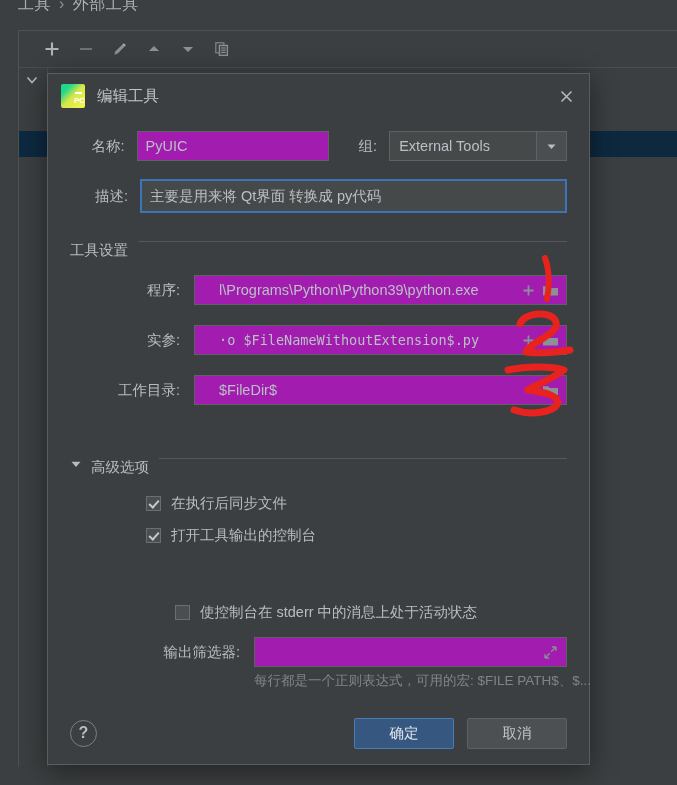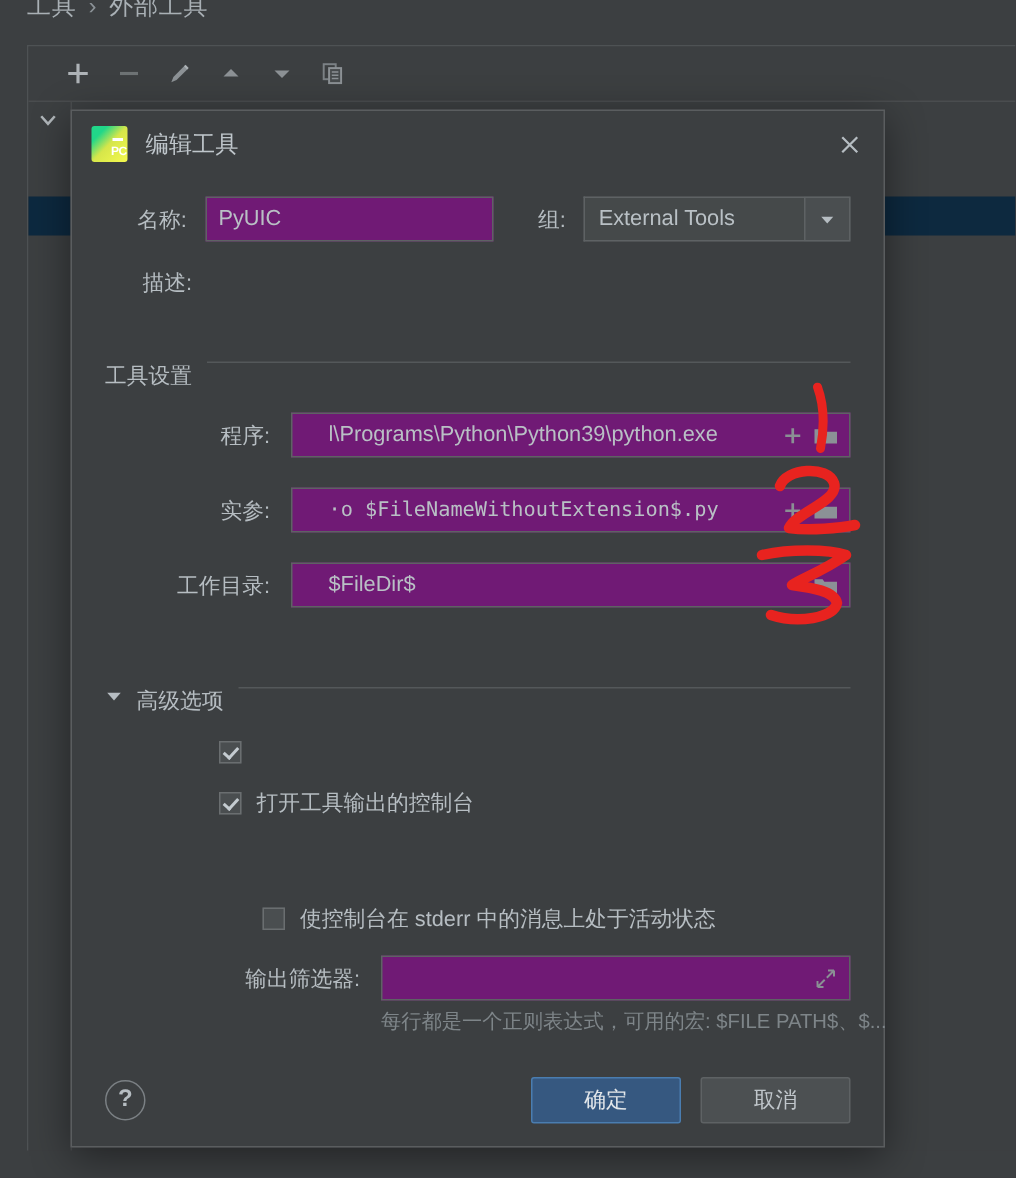--- a/index.html
+++ b/index.html
@@ -180,21 +180,21 @@
     justify-content: center;
   }
   .lbl {
     font-size: 14.5px;
     color: #b6bdc2;
     text-align: right;
     white-space: nowrap;
   }
 
   .field {
-    background: #701a75;
+    background: #a21caf;
     border: 1px solid #5e6264;
     box-sizing: border-box;
     height: 30px;
     display: flex;
     align-items: center;
     padding: 0 6px 0 8px;
     color: #b9c0c5;
     font-size: 14.5px;
   }
   .field.focused {
@@ -532,20 +532,23 @@
         <div class="combo-arrow">
           <svg width="13" height="13" viewBox="0 0 13 13">
             <path d="M2.5 4.5 L6.5 9 L10.5 4.5 Z" fill="#b6bdc2"></path>
           </svg>
         </div>
       </div>
     </div>
 
     <div class="desc-row">
       <div class="lbl">描述:</div>
+      <div class="field focused">
+        <span class="val">主要是用来将 Qt界面 转换成 py代码</span>
+      </div>
     </div>
 
     <div class="group-sep">
       <span class="g-title">工具设置</span>
       <span class="g-line"></span>
     </div>
 
     <div class="settings-row r-program">
       <div class="lbl">程序:</div>
       <div class="field">
@@ -597,20 +600,21 @@
         <svg width="12" height="12" viewBox="0 0 12 12">
           <path d="M1.5 3.8 L10.5 3.8 L6 9 Z" fill="#b6bdc2"></path>
         </svg>
       </span>
       <span class="g-title">高级选项</span>
       <span class="g-line"></span>
     </div>
 
     <div class="cb-row cb1">
       <span class="cb checked"></span>
+      <span class="cb-label">在执行后同步文件</span>
     </div>
 
     <div class="cb-row cb2">
       <span class="cb checked"></span>
       <span class="cb-label">打开工具输出的控制台</span>
     </div>
 
 
     <div class="cb-row cb4">
       <span class="cb"></span>

